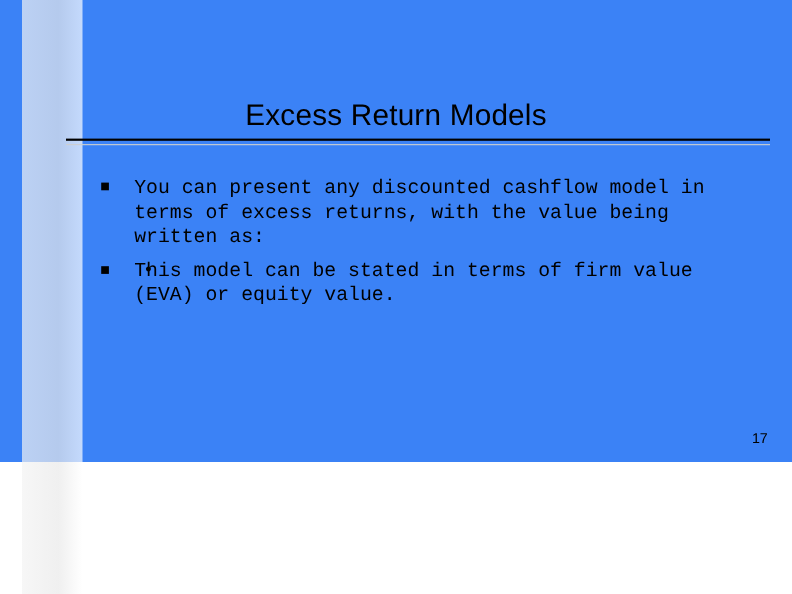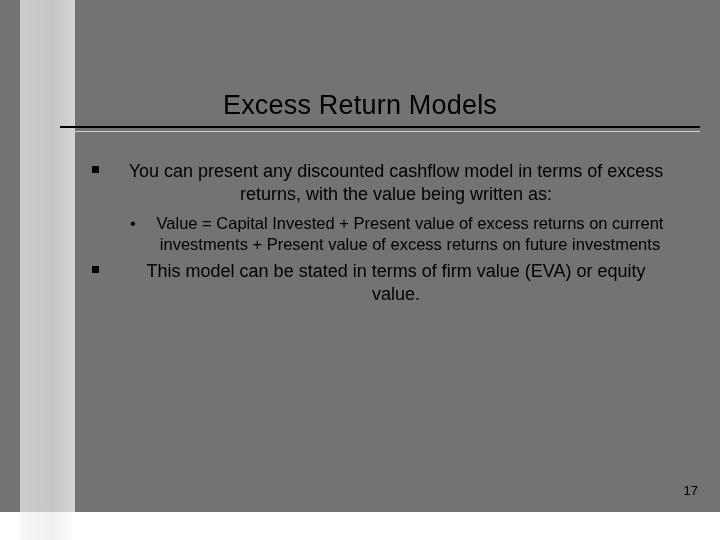--- a/index.html
+++ b/index.html
@@ -1,21 +1,21 @@
 <!DOCTYPE html>
 <html><head>
 <meta charset="utf-8">
 <style>
   * { box-sizing: border-box; margin: 0; padding: 0; }
   html, body { width: 720px; height: 540px; background: #fff; font-family: Arial, Helvetica, sans-serif; }
   .slide {
     position: relative;
     width: 720px;
-    height: 512px;
-    background: #737373;
+    height: 420px;
+    background: #3b82f6;
   }
   .shadow-col {
     position: absolute;
     left: 20px;
     top: 0;
     width: 55px;
     height: 540px;
     background: linear-gradient(to right, #f3f3f3 0%, #e9e9e9 60%, #ffffff 100%);
     opacity: 0.7;
   }
@@ -44,25 +44,24 @@
     right: 20px;
     top: 131px;
     height: 1px;
     background: #cfcfcf;
   }
   .body {
     position: absolute;
     left: 92px;
     top: 160px;
     right: 50px;
-    font-family: Liberation Sans, sans-serif;
+    font-family: Liberation Mono, monospace;
     font-size: 18px;
     color: #000;
     line-height: 1.25;
-    text-align: center;
   }
   .b1 {
     position: relative;
     padding-left: 30px;
     margin-bottom: 8px;
   }
   .b1 .sq {
     position: absolute;
     left: 0;
     top: 6px;
@@ -108,21 +107,20 @@
   <div class="rule-dark"></div>
   <div class="rule-light"></div>
 
   <div class="body">
     <div class="b1">
       <span class="sq"></span>
       <span>You can present any discounted cashflow model in terms of excess returns, with the value being written as:</span>
     </div>
     <div class="b2">
       <span class="dot">•</span>
-      <span>Value = Capital Invested + Present value of excess returns on current investments + Present value of excess returns on future investments</span>
     </div>
     <div class="b1">
       <span class="sq"></span>
       <span>This model can be stated in terms of firm value (EVA) or equity value.</span>
     </div>
   </div>
 
   <div class="footer-pg">17</div>
 </div>
 

